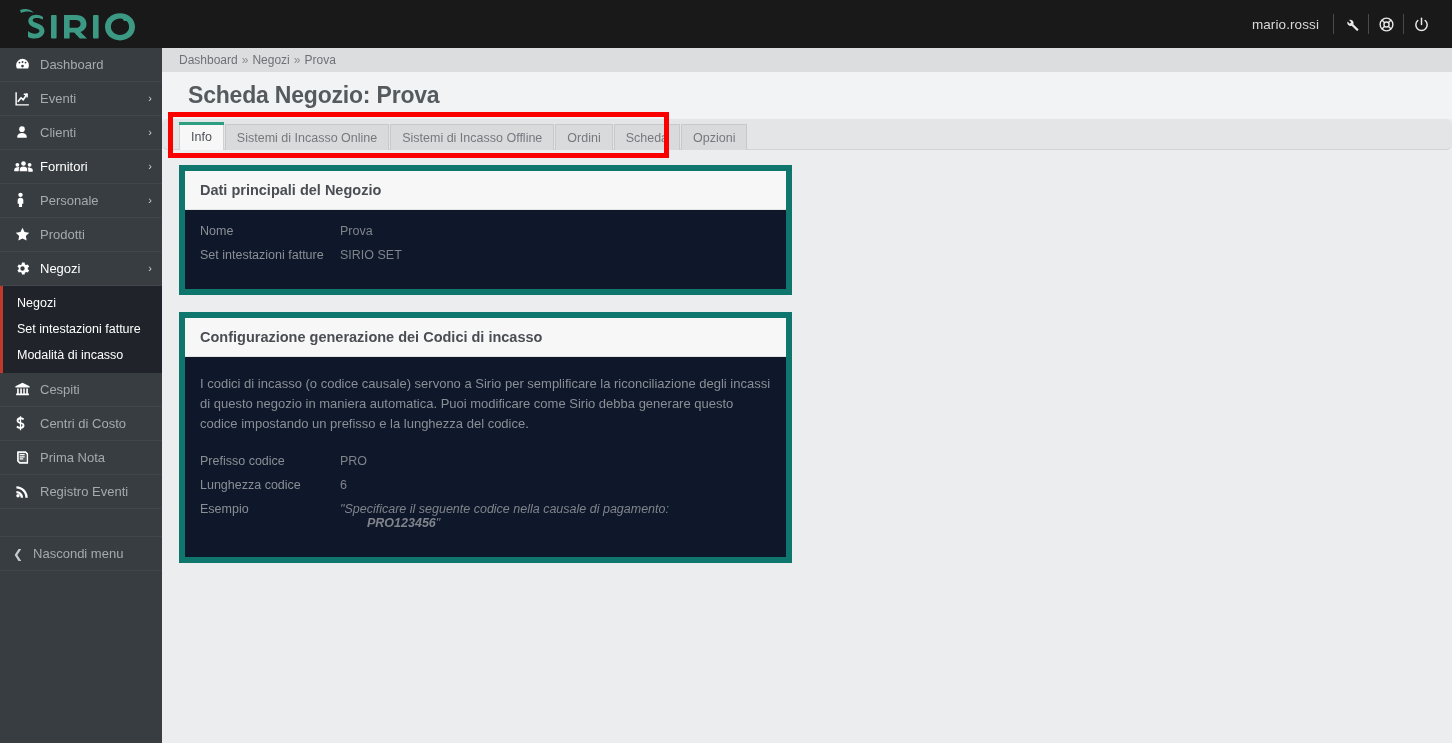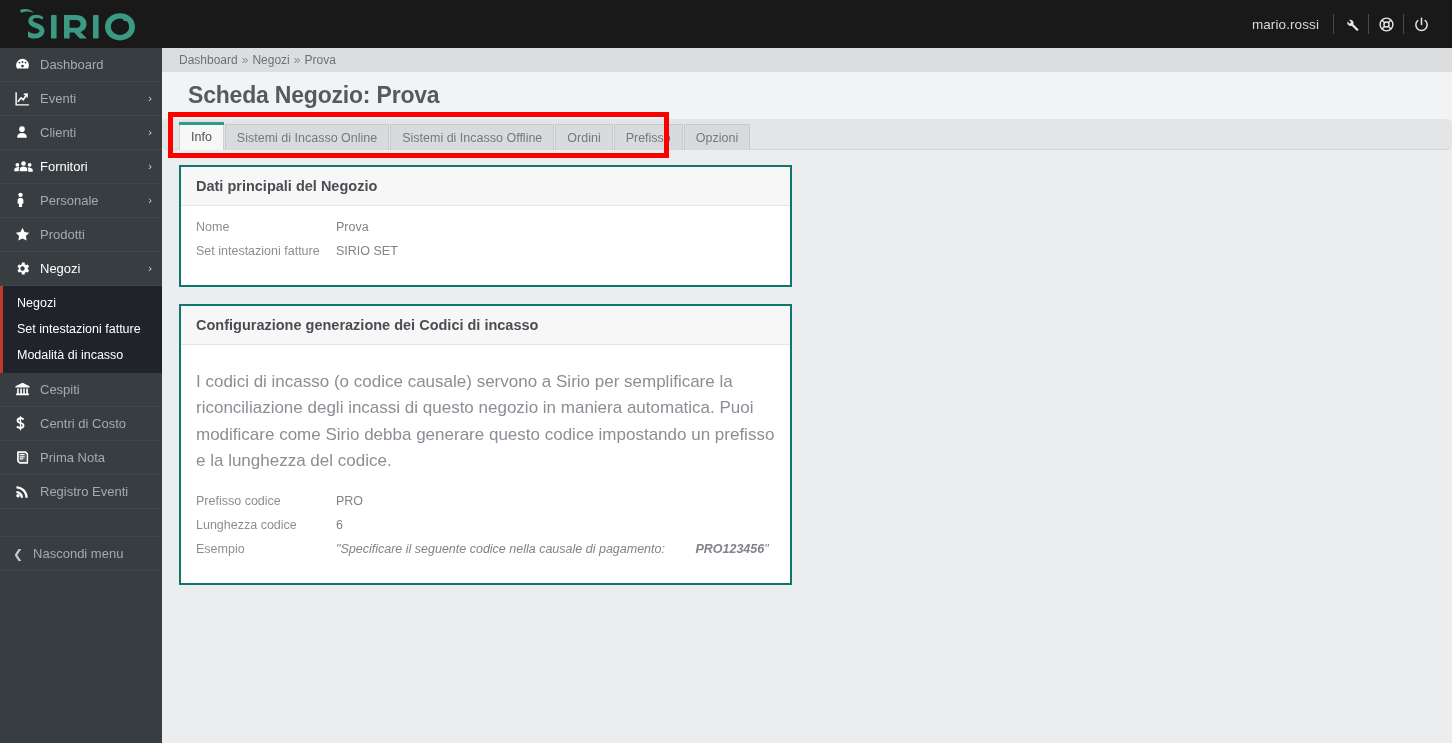--- a/index.html
+++ b/index.html
@@ -241,40 +241,40 @@
     pointer-events: none;
     z-index: 20;
   }
 
   
   .content {
     padding: 15px 0 0 17px;
   }
   .card {
     width: 613px;
-    background: #ffffff;
-    border: 2px solid #0f766e;
+    background: #0f172a;
+    border: 6px solid #0f766e;
     margin-bottom: 17px;
   }
   .card-head {
     background: #f7f7f8;
     border-bottom: 1px solid #e3e4e6;
     padding: 11px 15px;
     font-size: 14.5px;
     font-weight: bold;
     color: #4a4e53;
   }
   .card-body {
     padding: 14px 15px 17px 15px;
   }
   .intro {
     color: #8a8f95;
-    font-size: 17px;
+    font-size: 13px;
     line-height: 1.55;
-    margin: 10px 0 20px 0;
+    margin: 3px 0 20px 0;
     max-width: 580px;
   }
   .drow {
     display: flex;
     align-items: baseline;
     margin-bottom: 10px;
     font-size: 12.5px;
   }
   .dlabel {
     flex: 0 0 140px;
@@ -484,21 +484,21 @@
     <div class="page-head">
       <h1 class="page-title">Scheda Negozio: Prova</h1>
     </div>
 
     <div class="tabwrap">
       <div class="tabs">
         <div class="tab active">Info</div>
         <div class="tab">Sistemi di Incasso Online</div>
         <div class="tab">Sistemi di Incasso Offline</div>
         <div class="tab">Ordini</div>
-        <div class="tab">Prefisso</div>
+        <div class="tab">Scheda</div>
         <div class="tab">Opzioni</div>
       </div>
       <div class="redbox"></div>
     </div>
 
     <div class="content">
 
       <div class="card">
         <div class="card-head">Dati principali del Negozio</div>
         <div class="card-body">

